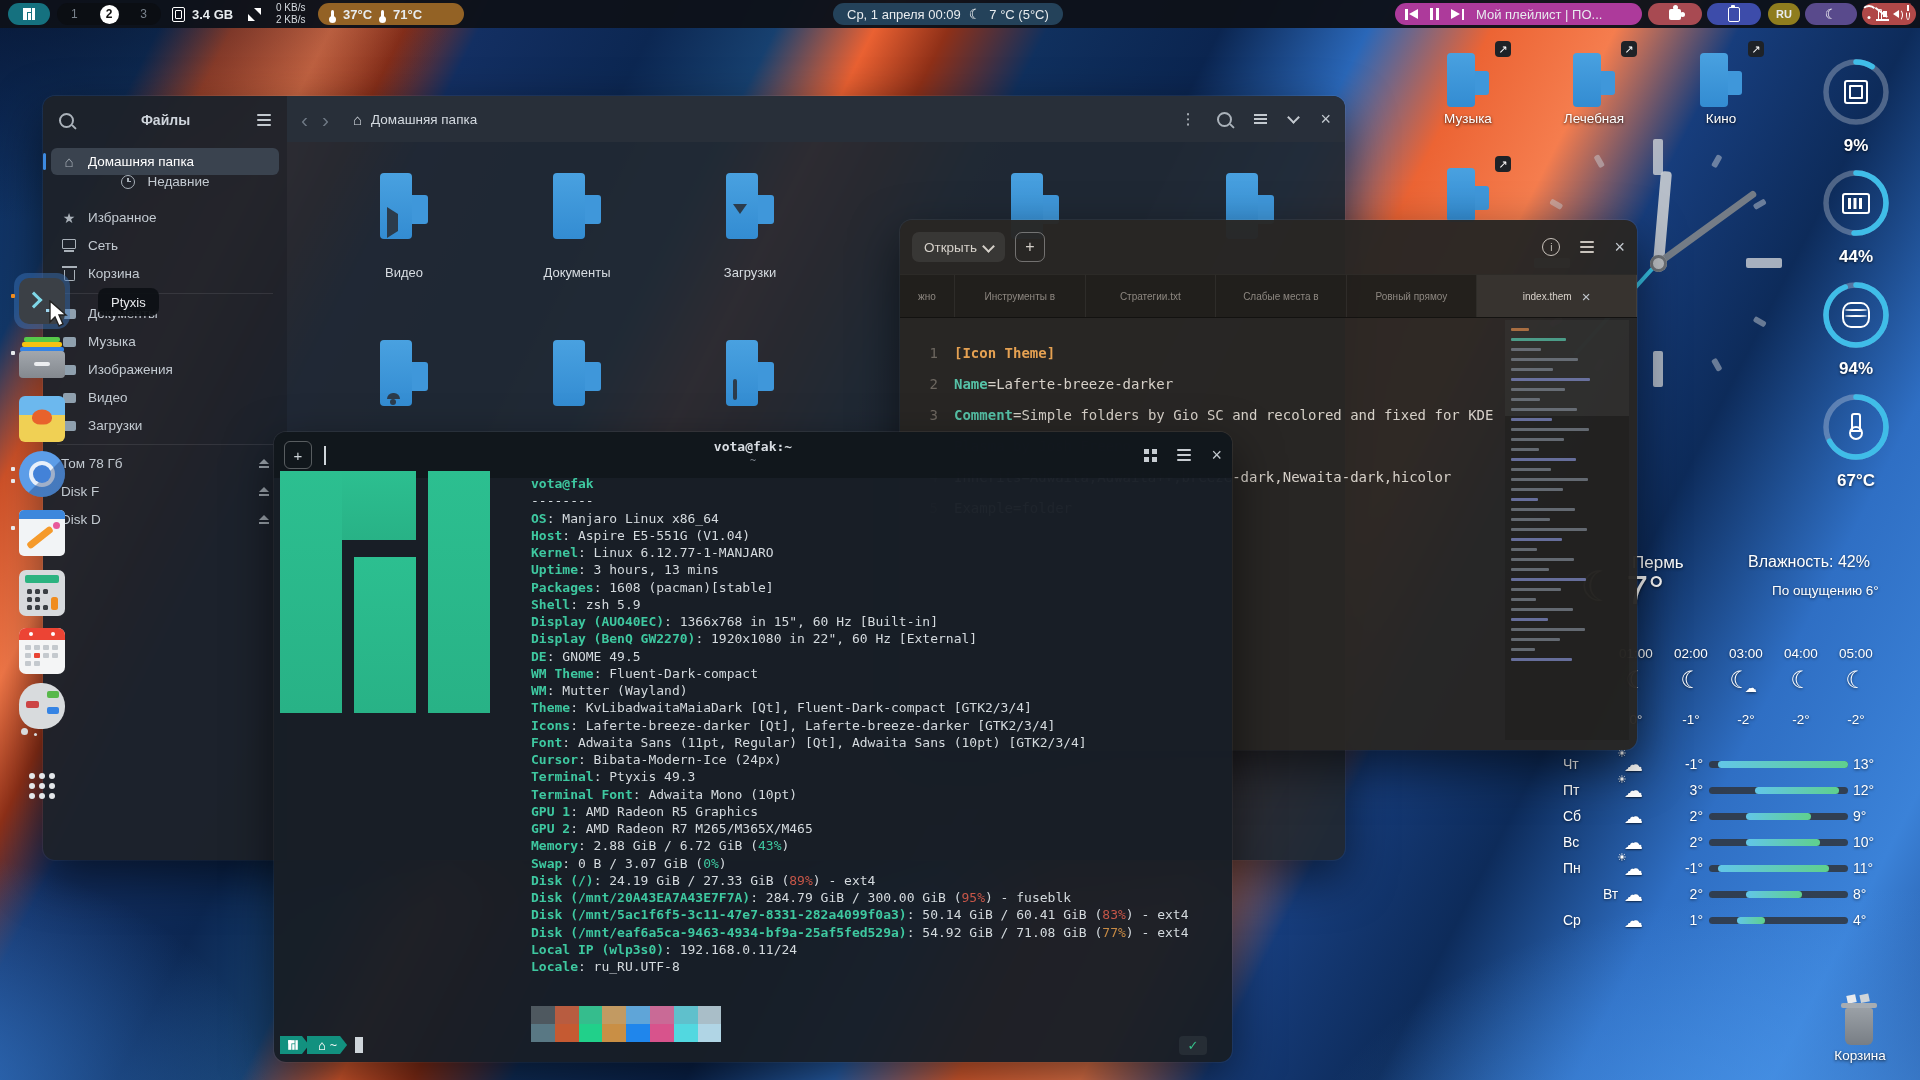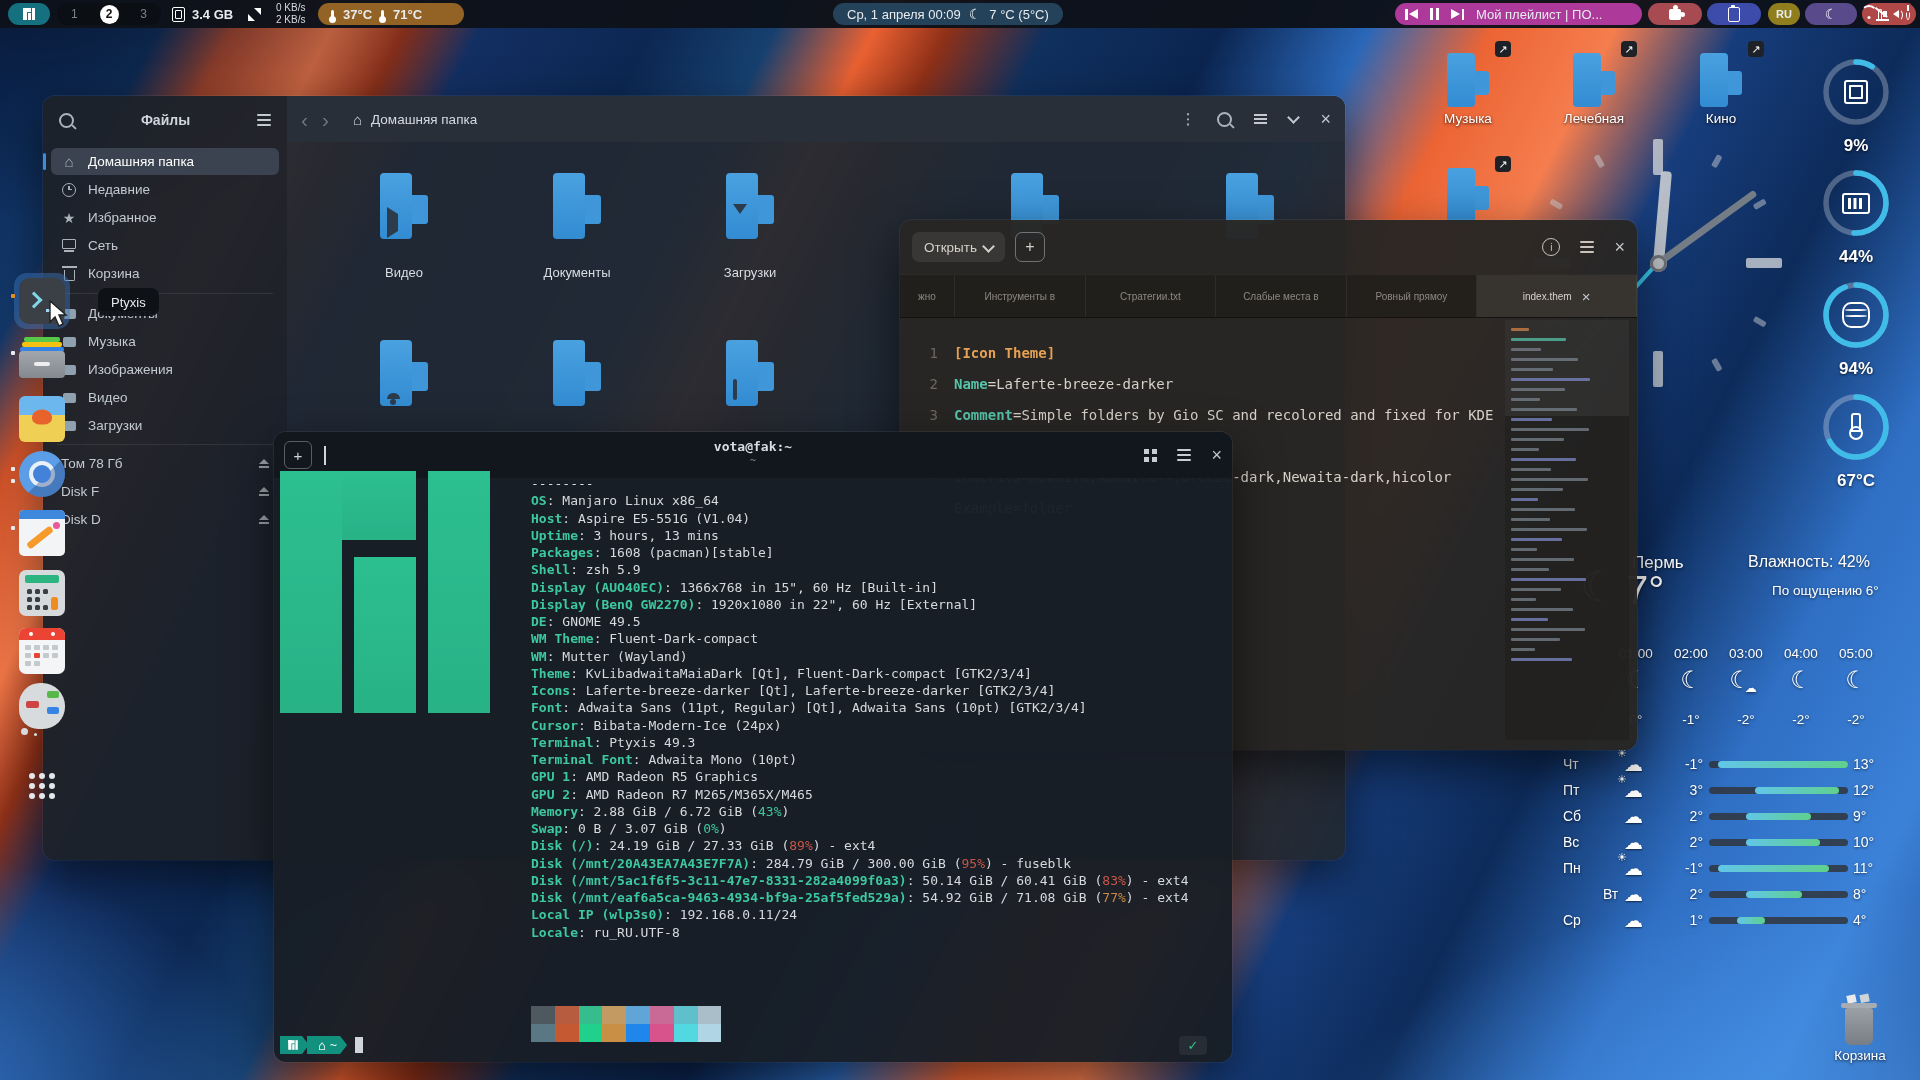--- a/index.html
+++ b/index.html
@@ -580,21 +580,21 @@
       <span id="fm-side-title">Файлы</span>
       <span class="i-menu"></span>
     </div>
     <div id="fm-side-rows">
         <div class="fm-row sel" style="top: 52px;">
           <span class="fm-ic">
             <span class="i-home-g">⌂</span>
           </span>
           <span>Домашняя папка</span>
         </div>
-        <div class="fm-row" style="top: 80px;">
+        <div class="fm-row" style="top: 72px; justify-content: center;">
           <span class="fm-ic">
             <span class="i-clockc"></span>
           </span>
           <span>Недавние</span>
         </div>
         <div class="fm-row" style="top: 108px;">
           <span class="fm-ic">
             <span class="i-star-g">★</span>
           </span>
           <span>Избранное</span>
@@ -772,23 +772,25 @@
       <span class="i-close">×</span>
     </div>
   </div>
   <div id="t-logo">
     <i class="l1"></i>
       <i class="l2"></i>
       <i class="l3"></i>
       <i class="l4"></i>
   </div>
   <div id="t-fetch">
+      <div class="t-line"><span class="fk">vota@fak</span><span></span></div>
       <div class="t-line"><span>--------</span></div>
       <div class="t-line"><span class="fk">OS</span><span>: Manjaro Linux x86_64</span></div>
       <div class="t-line"><span class="fk">Host</span><span>: Aspire E5-551G (V1.04)</span></div>
+      <div class="t-line"><span class="fk">Kernel</span><span>: Linux 6.12.77-1-MANJARO</span></div>
       <div class="t-line"><span class="fk">Uptime</span><span>: 3 hours, 13 mins</span></div>
       <div class="t-line"><span class="fk">Packages</span><span>: 1608 (pacman)[stable]</span></div>
       <div class="t-line"><span class="fk">Shell</span><span>: zsh 5.9</span></div>
       <div class="t-line"><span class="fk">Display (AUO40EC)</span><span>: 1366x768 in 15", 60 Hz [Built-in]</span></div>
       <div class="t-line"><span class="fk">Display (BenQ GW2270)</span><span>: 1920x1080 in 22", 60 Hz [External]</span></div>
       <div class="t-line"><span class="fk">DE</span><span>: GNOME 49.5</span></div>
       <div class="t-line"><span class="fk">WM Theme</span><span>: Fluent-Dark-compact</span></div>
       <div class="t-line"><span class="fk">WM</span><span>: Mutter (Wayland)</span></div>
       <div class="t-line"><span class="fk">Theme</span><span>: KvLibadwaitaMaiaDark [Qt], Fluent-Dark-compact [GTK2/3/4]</span></div>
       <div class="t-line"><span class="fk">Icons</span><span>: Laferte-breeze-darker [Qt], Laferte-breeze-darker [GTK2/3/4]</span></div>

